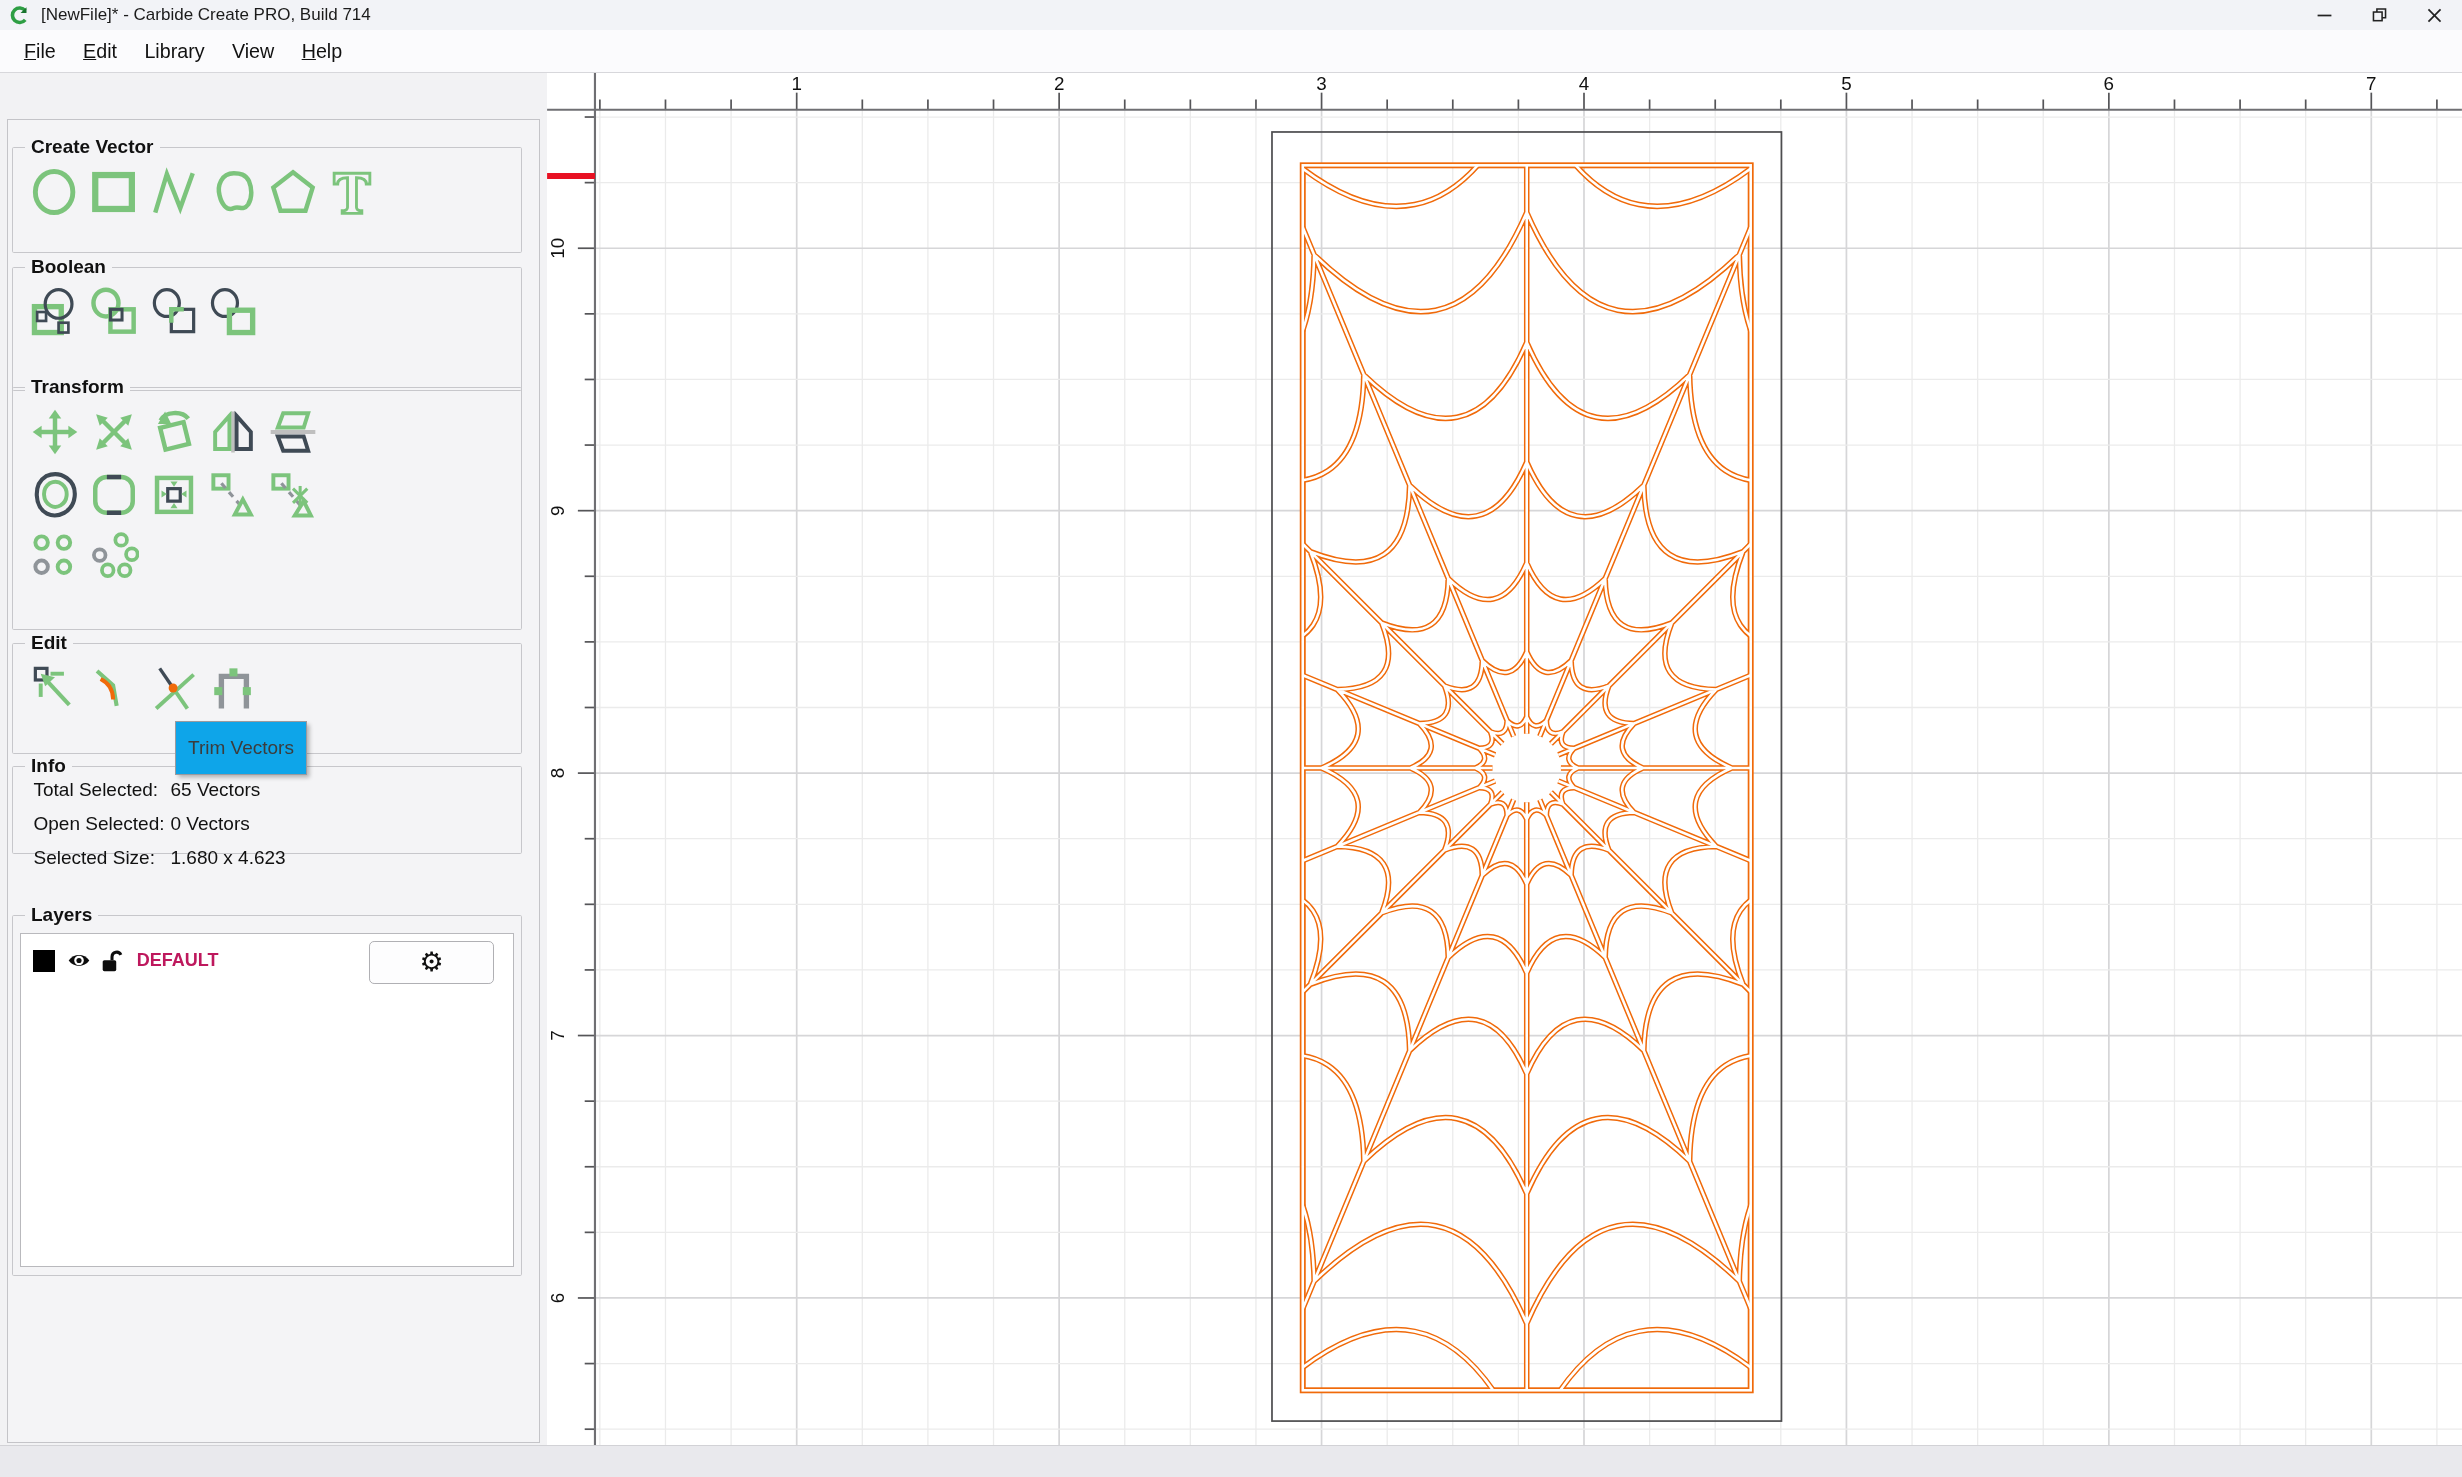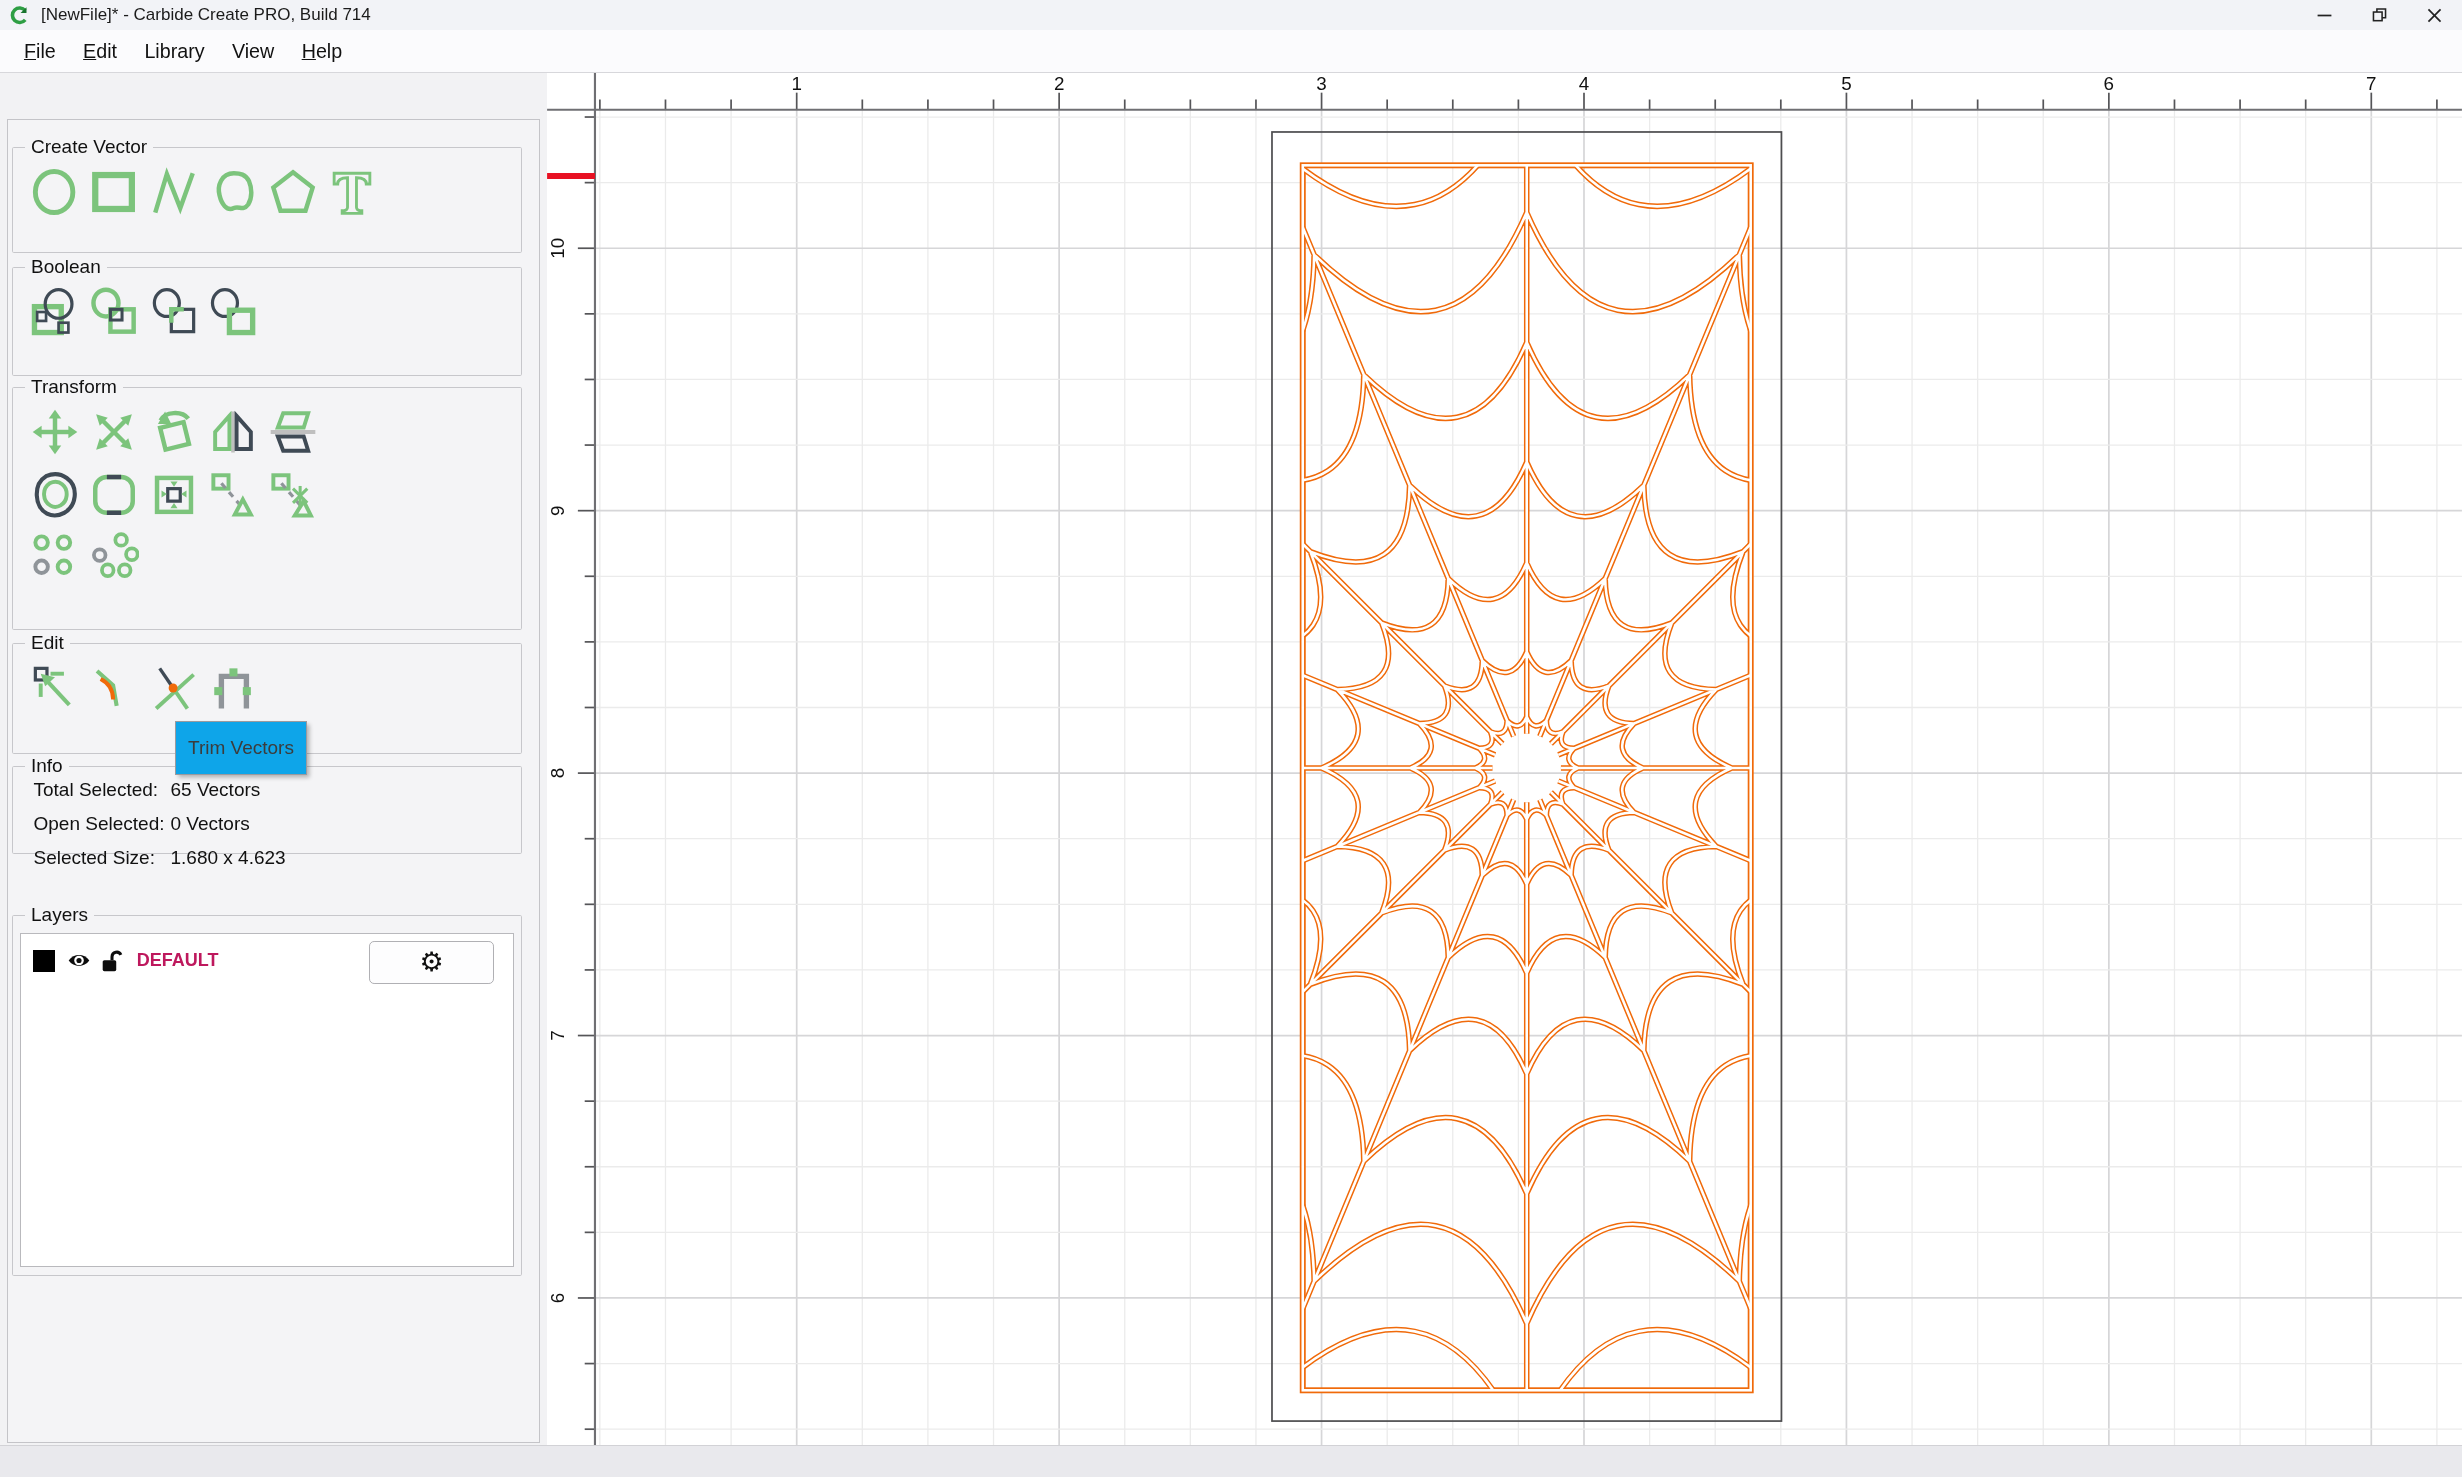--- a/index.html
+++ b/index.html
@@ -41,21 +41,21 @@
   .tab.active{
     background:#f6f6f8;border-color:#a9a9ae;border-bottom:none;
     height:46px;line-height:43px;position:relative;z-index:4;
   }
   .groupbox{
     position:absolute;left:12px;width:510px;
     border:0.9px solid #c7c7cb;border-radius:1.7px;box-sizing:border-box;
   }
   .gb-label{
     position:absolute;top:-12px;left:12px;background:#f4f4f6;
-    padding:0 6px;font-size:19px;color:#111;
+    padding:0 6px;font-size:19px;color:#111;font-weight:bold;
   }
   .icon-row{display:flex;gap:9.4px;margin:12px 0 0 17px;}
   .icon-row:first-of-type{margin-top:19px;}
   .tool{width:50px;height:50px;}
   .tool svg{width:100%;height:100%;}
   .gb-body{padding-bottom:15.4px;}
   .info-row{display:flex;font-size:19px;color:#111;margin:12px 0 0 20.5px;}
   .info-label{width:137px;}
   .tooltip{
     position:absolute;left:175px;top:648px;z-index:9;
@@ -148,21 +148,21 @@
           <div class="tool"><svg viewBox="0 0 56 56" fill="none">
               <path d="M28 6 L50 23 L42 49 L14 49 L6 23 Z" stroke="#7cc47c" stroke-width="5"></path>
             </svg></div>
           <div class="tool"><svg viewBox="0 0 56 56" fill="none">
               <path d="M8 7 H48 V19 H44 C44 13 39 12 33 12 V45 C33 48 35 49 39 49 V52 H17 V49 C21 49 23 48 23 45 V12 C17 12 12 13 12 19 H8 Z" stroke="#7cc47c" stroke-width="3.2"></path>
             </svg></div>
         </div>
       </div>
   </div>
 
-  <div class="groupbox" style="top:194px;height:109px;">
+  <div class="groupbox" style="top:194px;height:124px;">
     <span class="gb-label">Boolean</span>
     <div class="gb-body">
         <div class="icon-row">
           <div class="tool"><svg viewBox="0 0 56 56" fill="none">
               <rect x="5" y="22" width="30" height="29" stroke="#7cc47c" stroke-width="6"></rect>
               <ellipse cx="32" cy="19" rx="15" ry="16" stroke="#3f4a55" stroke-width="3.6"></ellipse>
               <rect x="8" y="28" width="10" height="10" stroke="#3f4a55" stroke-width="3"></rect>
               <rect x="32" y="40" width="11" height="11" stroke="#3f4a55" stroke-width="3"></rect>
             </svg></div>
           <div class="tool"><svg viewBox="0 0 56 56" fill="none">

